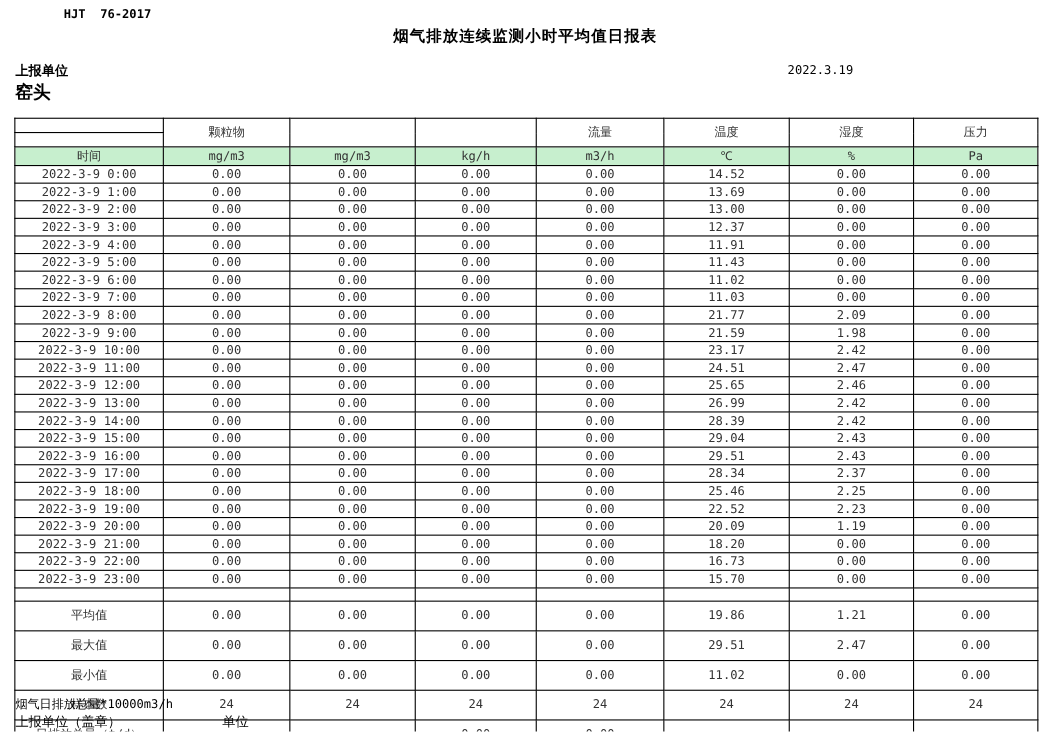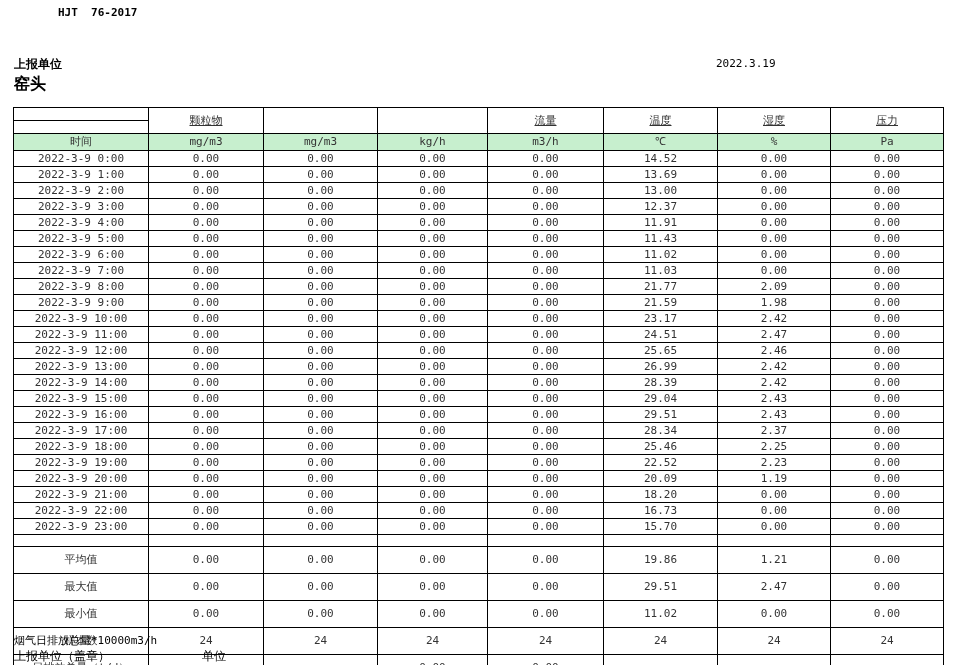--- a/index.html
+++ b/index.html
@@ -30,21 +30,21 @@
 
   table.report {
     position:absolute; left:13px; top:107px;
     border-collapse:collapse; table-layout:fixed; width:930px;
   }
   table.report td {
     border:1px solid #000; padding:0 2px; text-align:center;
     font-family:"DejaVu Sans Mono", monospace; font-size:11px; color:var(--cellink);
     overflow:hidden; white-space:nowrap;
   }
-  tr.hsub td { height:13px; line-height:12px;text-decoration:underline; }
+  tr.hsub td { height:13px; line-height:12px; }
   td.param { font-family:"Liberation Sans", sans-serif; color:#222; font-size:11px; }
   tr.units td {
     background:var(--green); height:17px; line-height:16px;
   }
   tr.datarow td { height:16px; line-height:15px; }
   tr.blankrow td { height:12px; }
   tr.sumrow td { height:27px; line-height:12px; }
   td.label { font-family:"Liberation Sans", sans-serif; color:#222; }
 
   .note {
@@ -53,20 +53,21 @@
   }
   .sign-line { position:absolute; left:14px; top:648px; font-size:12px; }
   .unit-word { position:absolute; left:202px; top:648px; font-size:12px; }
 </style>
 </head>
 <body>
 
 <div class="page">
 
   <div class="doc-code">HJT  76-2017</div>
+  <div class="title">烟气排放连续监测小时平均值日报表</div>
   <div class="company">上报单位</div>
   <div class="station">窑头</div>
   <div class="date">2022.3.19</div>
 
   <table class="report">
     <colgroup>
       <col style="width:135px">
         <col style="width:115px">
         <col style="width:114px">
         <col style="width:110px">

